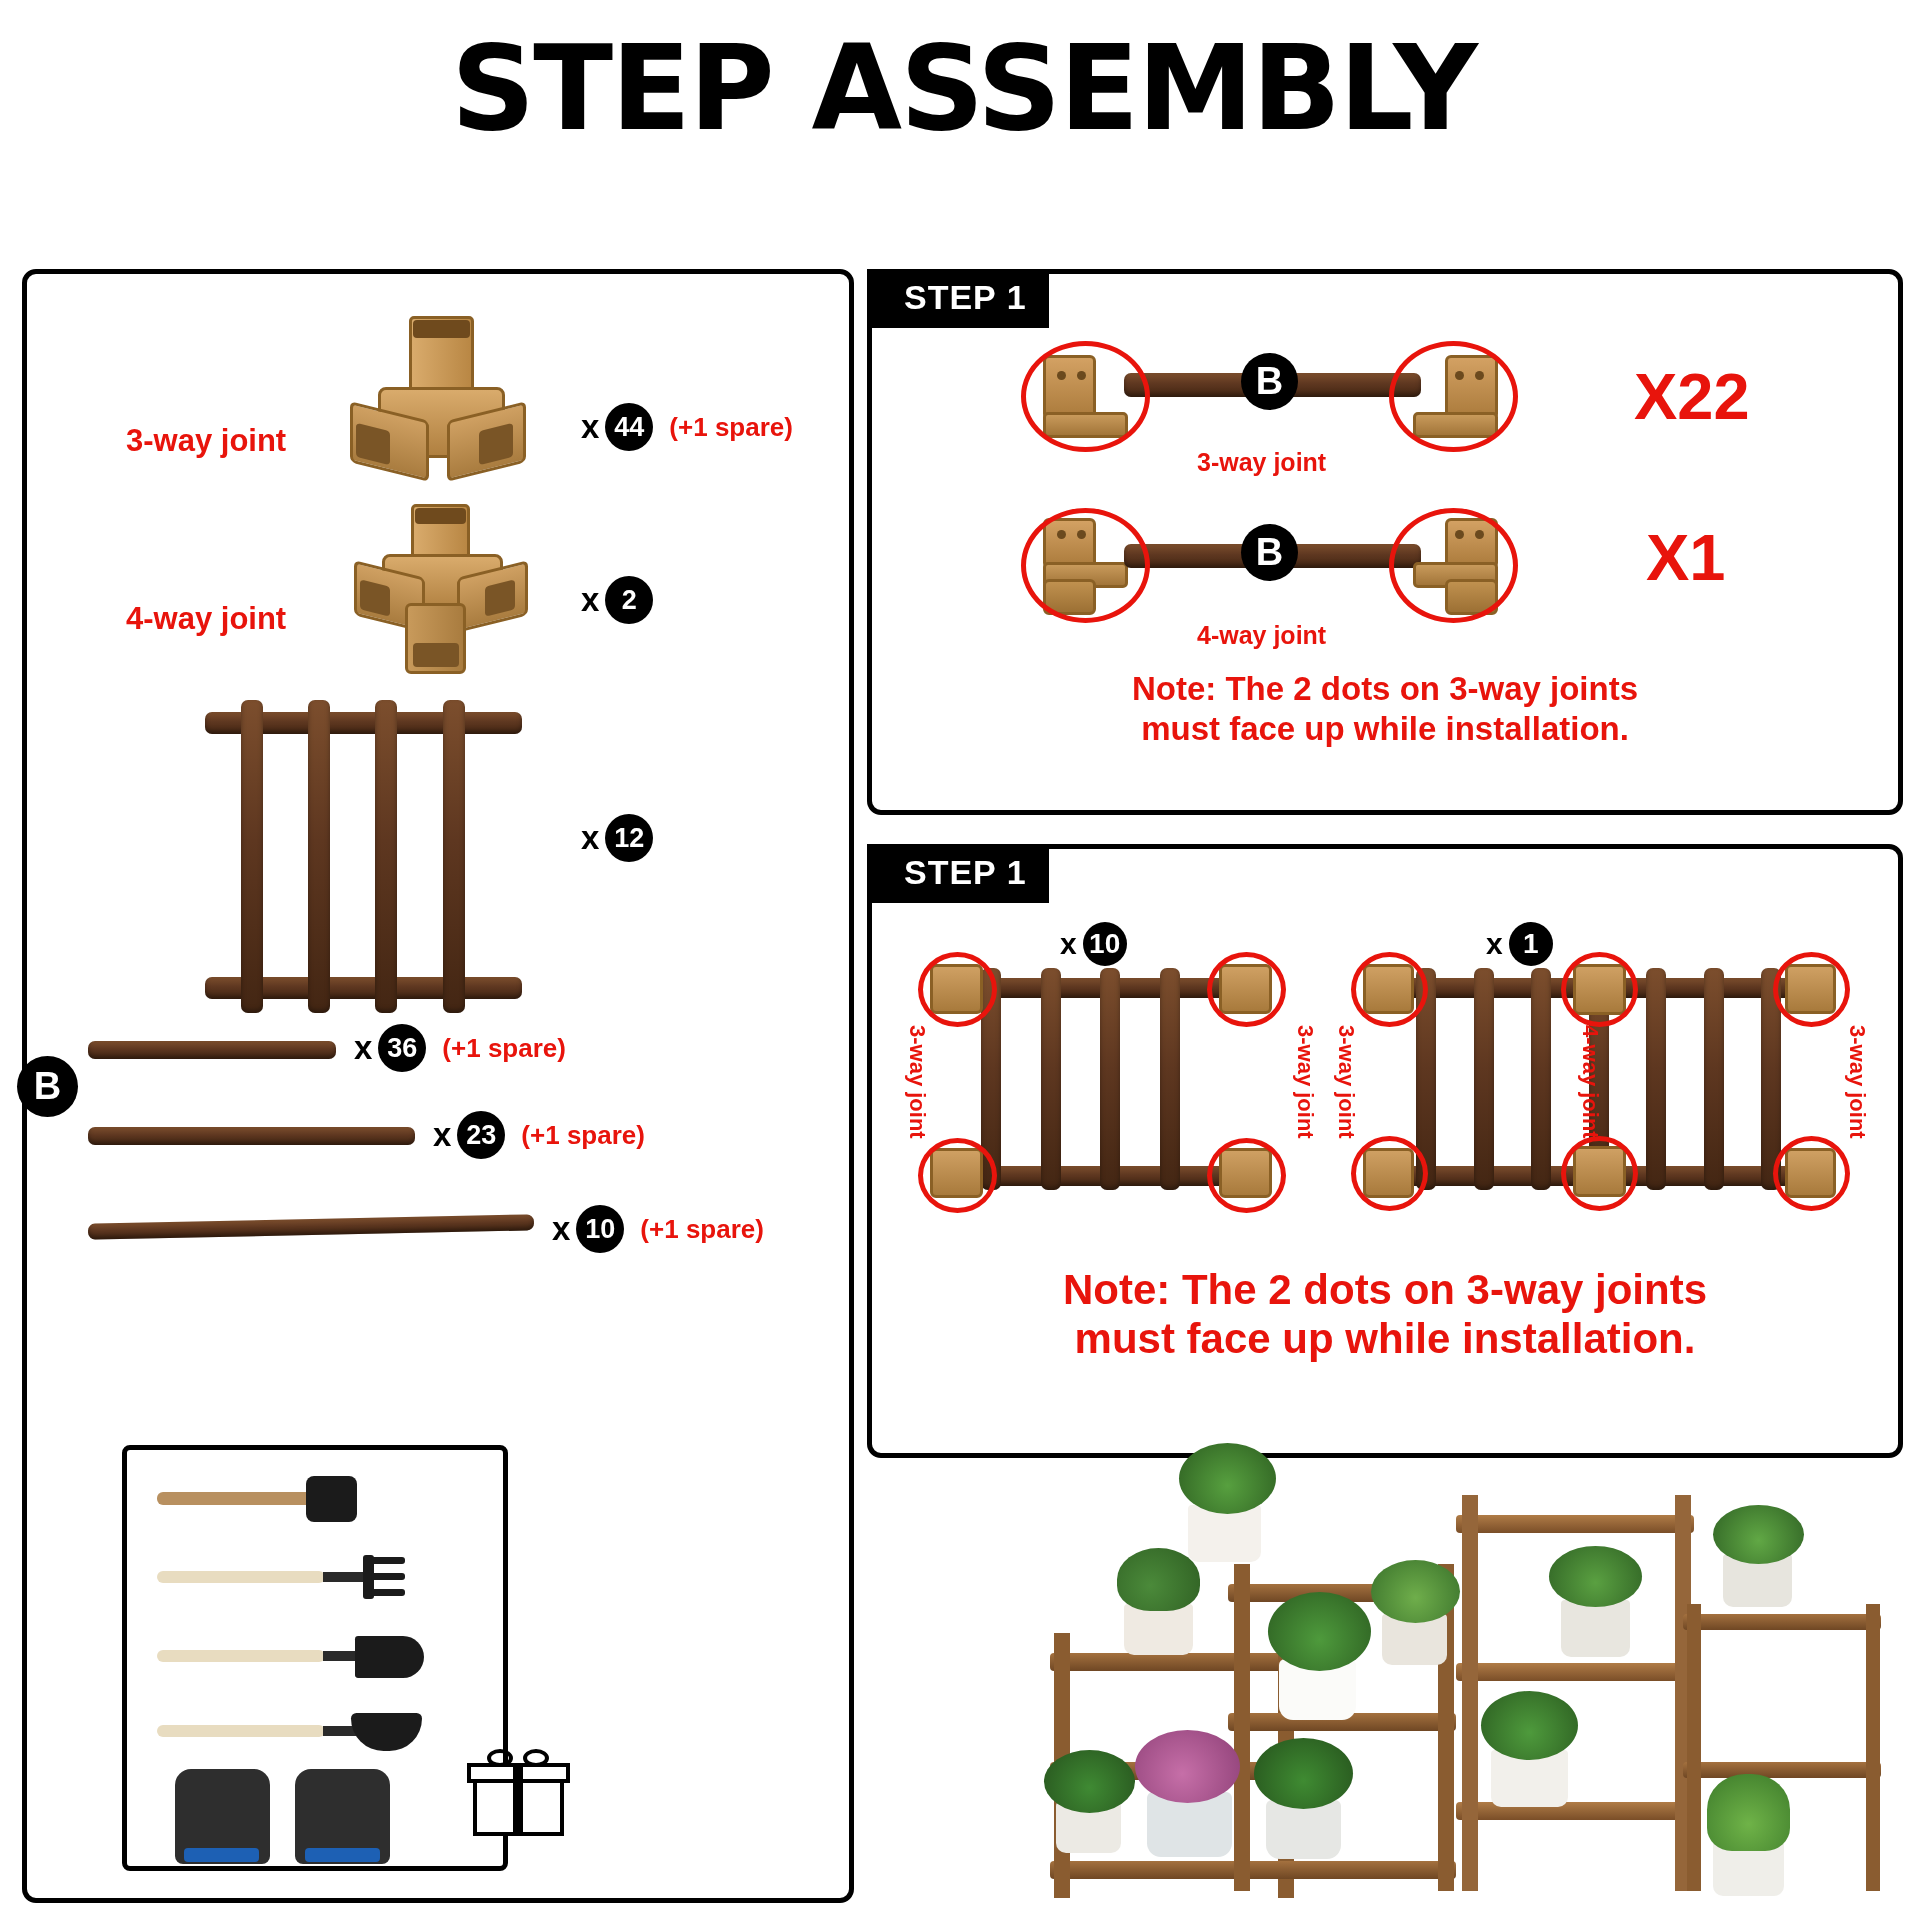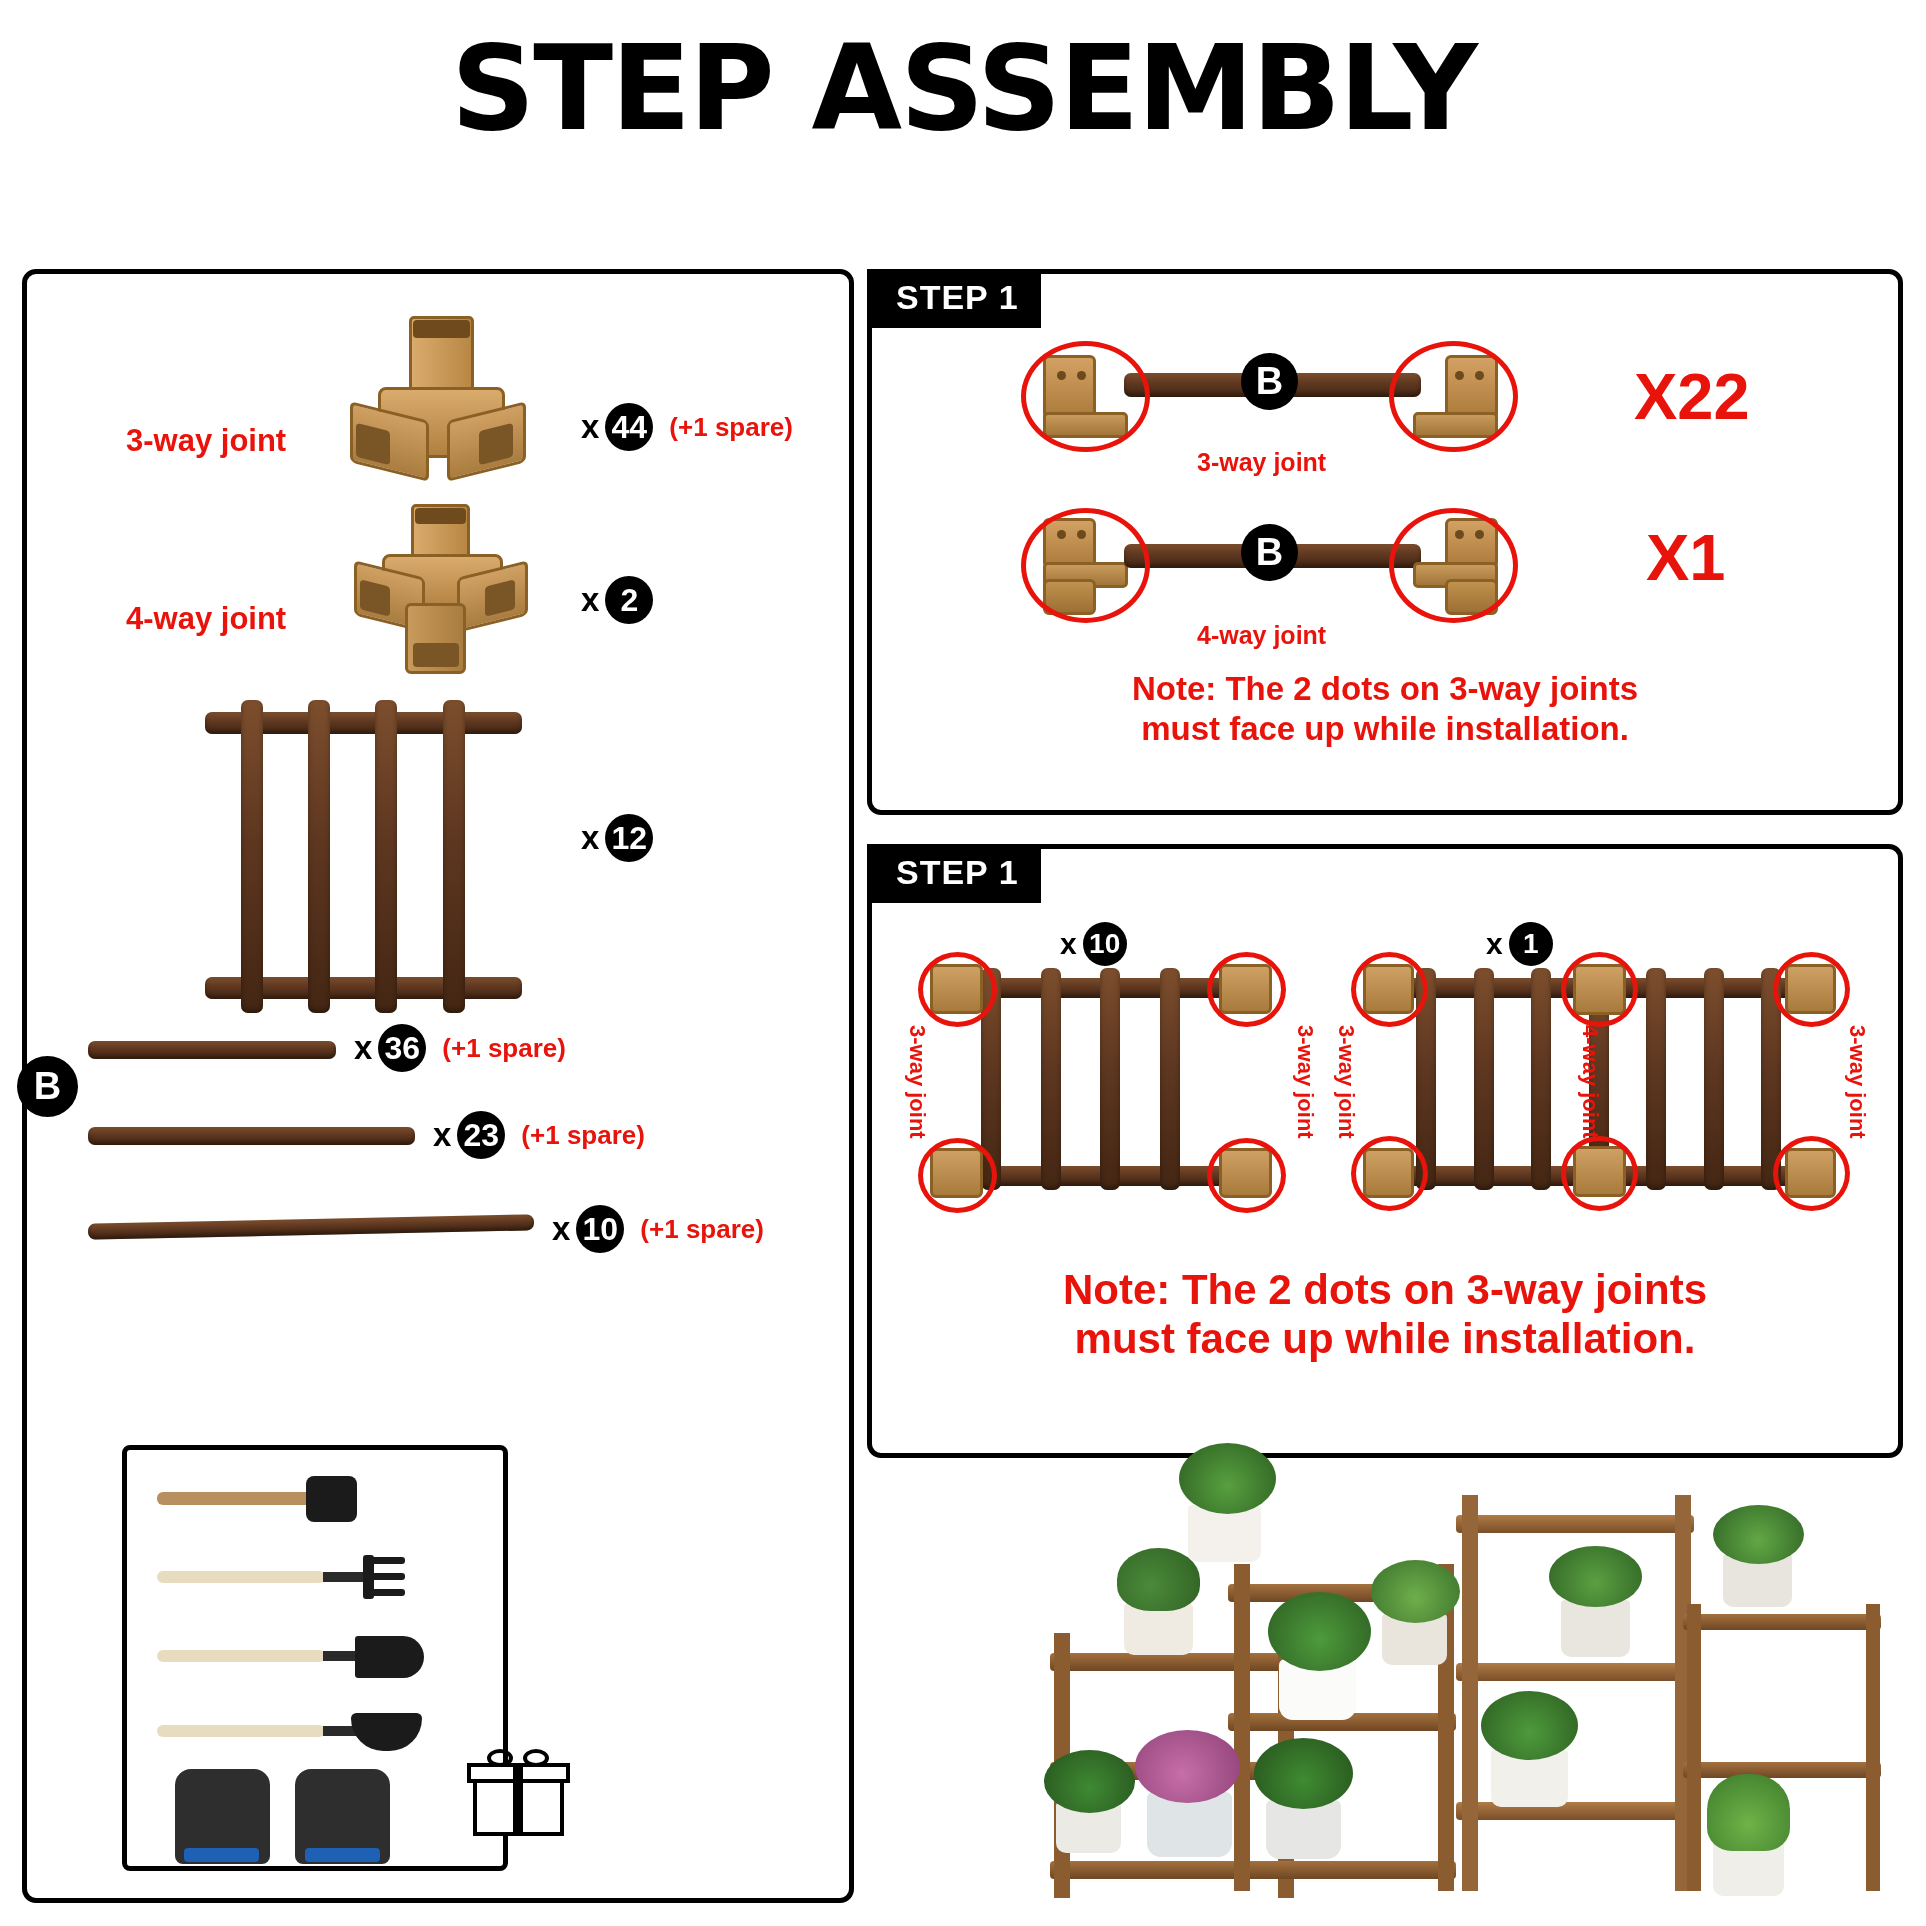--- a/index.html
+++ b/index.html
@@ -29,21 +29,21 @@
     border: 5px solid #000;
     border-radius: 14px;
     background: #fff;
   }
   .step-tag {
     position: absolute;
     background: #000;
     color: #fff;
     font-weight: bold;
     font-size: 34px;
-    padding: 9px 22px 11px 29px;
+    padding: 9px 22px 11px 37px;
     font-family: "Liberation Sans", sans-serif;
     letter-spacing: 1px;
   }
 
   
   #parts-panel { left: 22px; top: 269px; width: 832px; height: 1634px; }
 
   .red-label {
     color: #e8140c;
     font-size: 31px;
@@ -62,21 +62,21 @@
   }
   .dot {
     display: inline-block;
     background: #000;
     color: #fff;
     border-radius: 50%;
     min-width: 48px;
     height: 48px;
     line-height: 48px;
     text-align: center;
-    font-size: 32px;
+    font-size: 27px;
     font-weight: bold;
     padding: 0 6px;
   }
   .spare {
     color: #e8140c;
     font-size: 26px;
     font-weight: bold;
     margin-left: 10px;
   }
 

